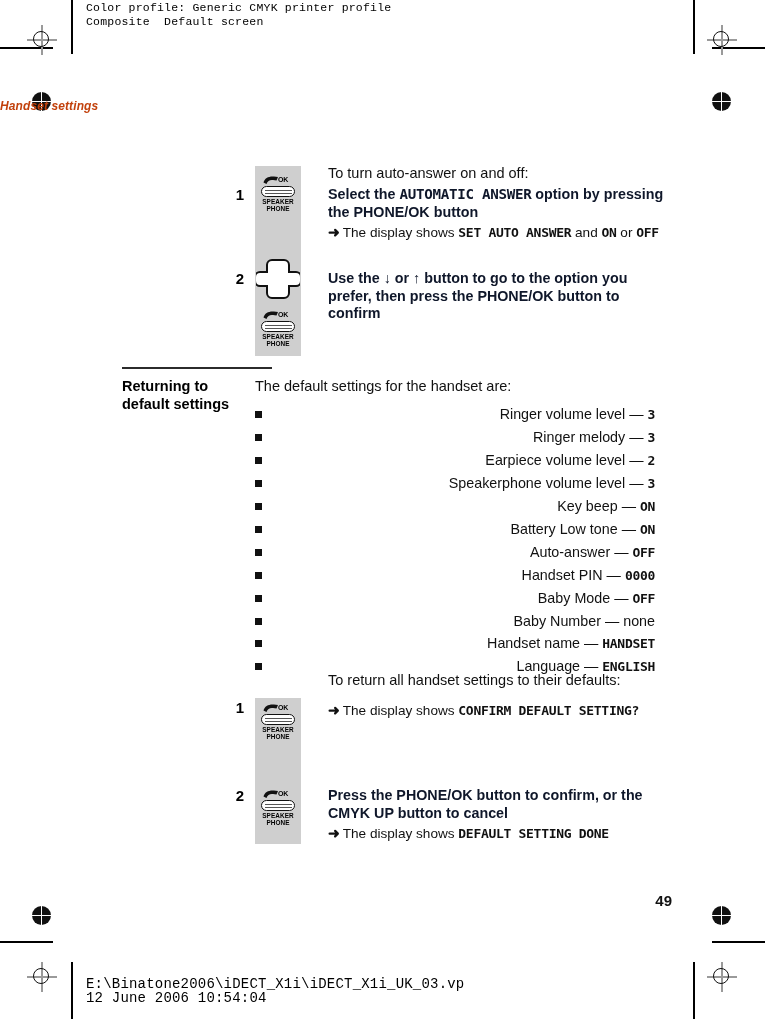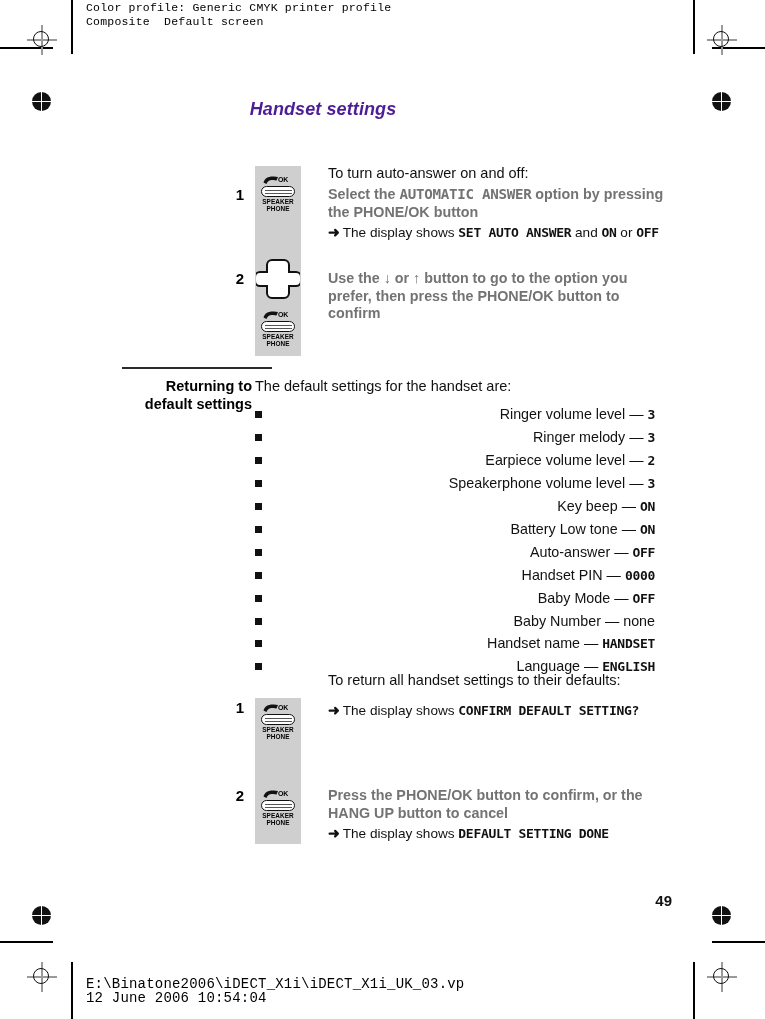--- a/index.html
+++ b/index.html
@@ -80,25 +80,25 @@
   
   .page {
     position: absolute;
     left: 0; top: 0;
     width: 765px; height: 1019px;
   }
   .running-head {
     position: absolute;
     left: 0; top: 99px;
     width: 646px;
-    text-align: center;
-    font-size: 18px;
+    text-align: left;
+    font-size: 12px;
     font-weight: bold;
     font-style: italic;
-    color: #4c1d95;
+    color: #c2410c;
     letter-spacing: 0.1px;
   }
 
   
   .proc {
     position: absolute;
   }
   .proc-rail {
     position: absolute;
     background: #cfcfcf;
@@ -119,21 +119,21 @@
   }
   .lead-in {
     font-size: 14.5px;
     line-height: 19px;
     color: #111;
   }
   .instr {
     font-size: 14.3px;
     line-height: 17.5px;
     font-weight: bold;
-    color: #737373;
+    color: #0f172a;
   }
   .result {
     font-size: 13.6px;
     line-height: 17px;
     color: #111;
     margin-top: 3px;
   }
   .arrow {
     font-weight: bold;
     font-size: 14px;
@@ -366,21 +366,21 @@
       <span class="cap"><span>SPEAKER</span><br><span>PHONE</span></span>
     </div>
 
     <div class="step-body" style="top:270px;">
       <div class="instr"><span>Use the </span><span>↓</span><span> or </span><span>↑</span><span> button to go to the option you prefer, then press the </span><span>PHONE/OK</span><span> button to confirm</span></div>
     </div>
   </div>
 
   <div class="section-rule" style="left:122px;top:367px;width:150px;"></div>
 
-  <div class="side-head" style="left:122px;top:377px;text-align:right;">Returning to default settings</div>
+  <div class="side-head" style="left:122px;top:377px;">Returning to default settings</div>
 
   <div class="body-col" style="top:377px;">
     <div class="body-line">The default settings for the handset are:</div>
     <ul class="defaults">
         <li><span class="sq"></span><span>Ringer volume level </span><span class="dash">— </span><span class="lcd">3</span></li>
         <li><span class="sq"></span><span>Ringer melody </span><span class="dash">— </span><span class="lcd">3</span></li>
         <li><span class="sq"></span><span>Earpiece volume level </span><span class="dash">— </span><span class="lcd">2</span></li>
         <li><span class="sq"></span><span>Speakerphone volume level </span><span class="dash">— </span><span class="lcd">3</span></li>
         <li><span class="sq"></span><span>Key beep </span><span class="dash">— </span><span class="lcd">ON</span></li>
         <li><span class="sq"></span><span>Battery Low tone </span><span class="dash">— </span><span class="lcd">ON</span></li>
@@ -420,21 +420,21 @@
     <div class="key-phone" style="left:256px;top:789px;">
       <svg class="handset" viewBox="0 0 34 18">
         <path d="M1 13 C3 4 12 0 22 1 L30 2 L27 9 L20 8 C14 7 9 10 7 16 Z" fill="#111"></path>
       </svg>
       <span class="oklabel">OK</span>
       <span class="pill"></span>
       <span class="cap"><span>SPEAKER</span><br><span>PHONE</span></span>
     </div>
 
     <div class="step-body" style="top:787px;">
-      <div class="instr"><span>Press the </span><span>PHONE/OK</span><span> button to confirm, or the </span><span>HANG UP</span><span> button to cancel</span></div>
+      <div class="instr"><span>Press the </span><span>PHONE/OK</span><span> button to confirm, or the </span><span>CMYK UP</span><span> button to cancel</span></div>
       <div class="result"><span class="arrow">➜</span><span>The display shows </span><span class="lcd">DEFAULT SETTING DONE</span></div>
     </div>
   </div>
 
   <div class="page-number">49</div>
 </div>
 
 <div class="footer-path"><span>E:\Binatone2006\iDECT_X1i\iDECT_X1i_UK_03.vp</span>
 <span>12 June 2006 10:54:04</span></div>
 

